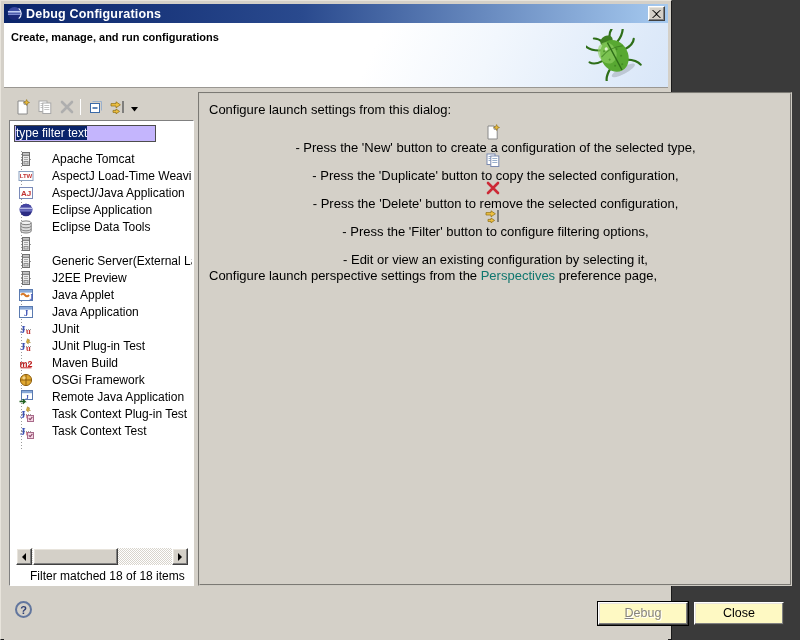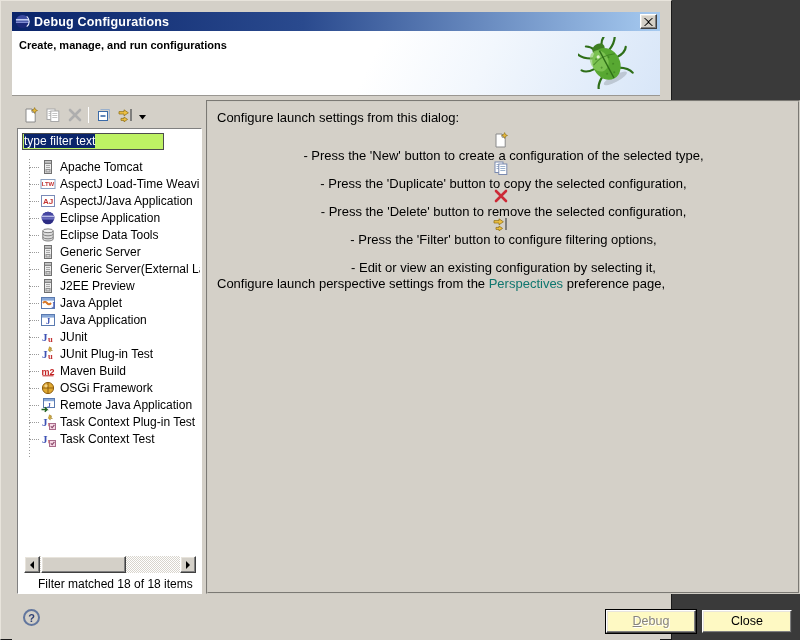--- a/index.html
+++ b/index.html
@@ -1,19 +1,19 @@
 <!DOCTYPE html>
 <html><head>
 <meta charset="utf-8">
 <style>
   * { margin:0; padding:0; box-sizing:border-box; }
   html,body { width:800px; height:640px; }
   body { font-family:"Liberation Sans", sans-serif; background:#3a3a3a; }
 
-  .window { width:672px; height:640px; background:#d4d0c8; padding:11px;
+  .window { width:672px; height:640px; background:#d4d0c8; padding:3px;
             border:1px solid; border-color:#e8e4dc #1a1a1a #1a1a1a #e8e4dc; position:relative; }
 
   
   .titlebar { height:19px; background:linear-gradient(to right,#0a246a,#2a4a8e 45%,#a6caf0);
               display:flex; align-items:center; padding:0 3px 0 3px; }
   .titlebar .app-icon { width:15px; height:15px; margin-right:4px; flex:0 0 auto; }
   .titlebar .title { color:#fff; font-weight:bold; font-size:12.5px; letter-spacing:.2px;
                      flex:1 1 auto; white-space:nowrap; overflow:hidden; }
   .close-btn { width:17px; height:15px; background:#d4d0c8; border:1px solid;
                border-color:#fff #404040 #404040 #fff; box-shadow:inset -1px -1px 0 #808080, inset 1px 1px 0 #e8e4dc;
@@ -32,30 +32,30 @@
   
   .left-col { position:absolute; left:5px; top:6px; width:185px; height:492px; }
   .toolbar { height:26px; display:flex; align-items:center; padding-left:3px; }
   .tb-btn { width:22px; height:22px; display:flex; align-items:center; justify-content:center; }
   .tb-sep { width:1px; height:16px; background:#9a9792; border-right:1px solid #fff; margin:0 4px 0 2px; }
   .tb-caret { margin-left:2px; }
 
   .tree-box { position:absolute; left:0; top:26px; width:185px; height:466px; background:#fff;
               border:1px solid; border-color:#808080 #fff #fff #808080; }
 
-  .filter-input { position:absolute; left:4px; top:4px; width:142px; height:17px; background:#bef264;
+  .filter-input { position:absolute; left:4px; top:4px; width:142px; height:17px; background:#c4b5fd;
                   border:1px solid #4d4d4d; font-size:12px; line-height:15px; padding:0 1px; overflow:hidden; white-space:nowrap; }
   .filter-input .sel { background:#0a246a; color:#fff; }
 
   .tree { position:absolute; left:1px; top:30px; right:1px; height:308px; overflow:hidden; }
   .tree::before { content:""; position:absolute; left:10px; top:0px; width:1px; height:298px;
                   background:repeating-linear-gradient(to bottom,#9a9a9a 0 1px,transparent 1px 3px); }
   .trow { position:relative; height:17px; line-height:17px; white-space:nowrap; overflow:hidden; font-size:12px; color:#000; }
   .trow::before { content:""; position:absolute; left:10px; top:8px; width:10px; border-top:1px dotted #9a9a9a; }
-  .trow .ticon { position:absolute; left:21px; top:0px; width:16px; height:16px; }
+  .trow .ticon { position:absolute; left:7px; top:0px; width:16px; height:16px; }
   .trow .ticon svg { display:block; }
   .trow .tlabel { display:inline-block; padding-left:41px; }
 
   
   .hscroll { position:absolute; left:6px; right:5px; top:427px; height:17px; }
   .sb-btn { position:absolute; top:0; width:16px; height:17px; background:#d4d0c8; border:1px solid;
             border-color:#fff #404040 #404040 #fff; box-shadow:inset -1px -1px 0 #808080, inset 1px 1px 0 #e8e4dc;
             display:flex; align-items:center; justify-content:center; }
   .sb-btn.left { left:0; } .sb-btn.right { right:0; }
   .arr-l { width:0; height:0; border:4px solid transparent; border-right:4px solid #000; margin-left:-4px; }
@@ -232,21 +232,21 @@
                   <path d="M2.8 6.8c0 1.2 2.3 2 5.2 2s5.2-.8 5.2-2M2.8 9.8c0 1.2 2.3 2 5.2 2s5.2-.8 5.2-2" fill="none" stroke="#808080"></path>
                 </svg>
               </span><span class="tlabel">Eclipse Data Tools</span></div>
             <div class="trow"><span class="ticon">
                 <svg width="16" height="16" viewBox="0 0 16 16">
                   <rect x="4.5" y="1.5" width="7" height="13" fill="#ececec" stroke="#707070"></rect>
                   <rect x="4.5" y="1.5" width="7" height="2.8" fill="#c6c6c6" stroke="#707070"></rect>
                   <path d="M6 6.5h4M6 8.5h4" stroke="#a8a8a8"></path>
                   <rect x="6" y="10.5" width="4" height="2.5" fill="#d6d6d6" stroke="#909090"></rect>
                 </svg>
-              </span><span class="tlabel">Generic Server</span></div>
+              </span></div>
             <div class="trow"><span class="ticon">
                 <svg width="16" height="16" viewBox="0 0 16 16">
                   <rect x="4.5" y="1.5" width="7" height="13" fill="#ececec" stroke="#707070"></rect>
                   <rect x="4.5" y="1.5" width="7" height="2.8" fill="#c6c6c6" stroke="#707070"></rect>
                   <path d="M6 6.5h4M6 8.5h4" stroke="#a8a8a8"></path>
                   <rect x="6" y="10.5" width="4" height="2.5" fill="#d6d6d6" stroke="#909090"></rect>
                 </svg>
               </span><span class="tlabel">Generic Server(External Launch)</span></div>
             <div class="trow"><span class="ticon">
                 <svg width="16" height="16" viewBox="0 0 16 16">

